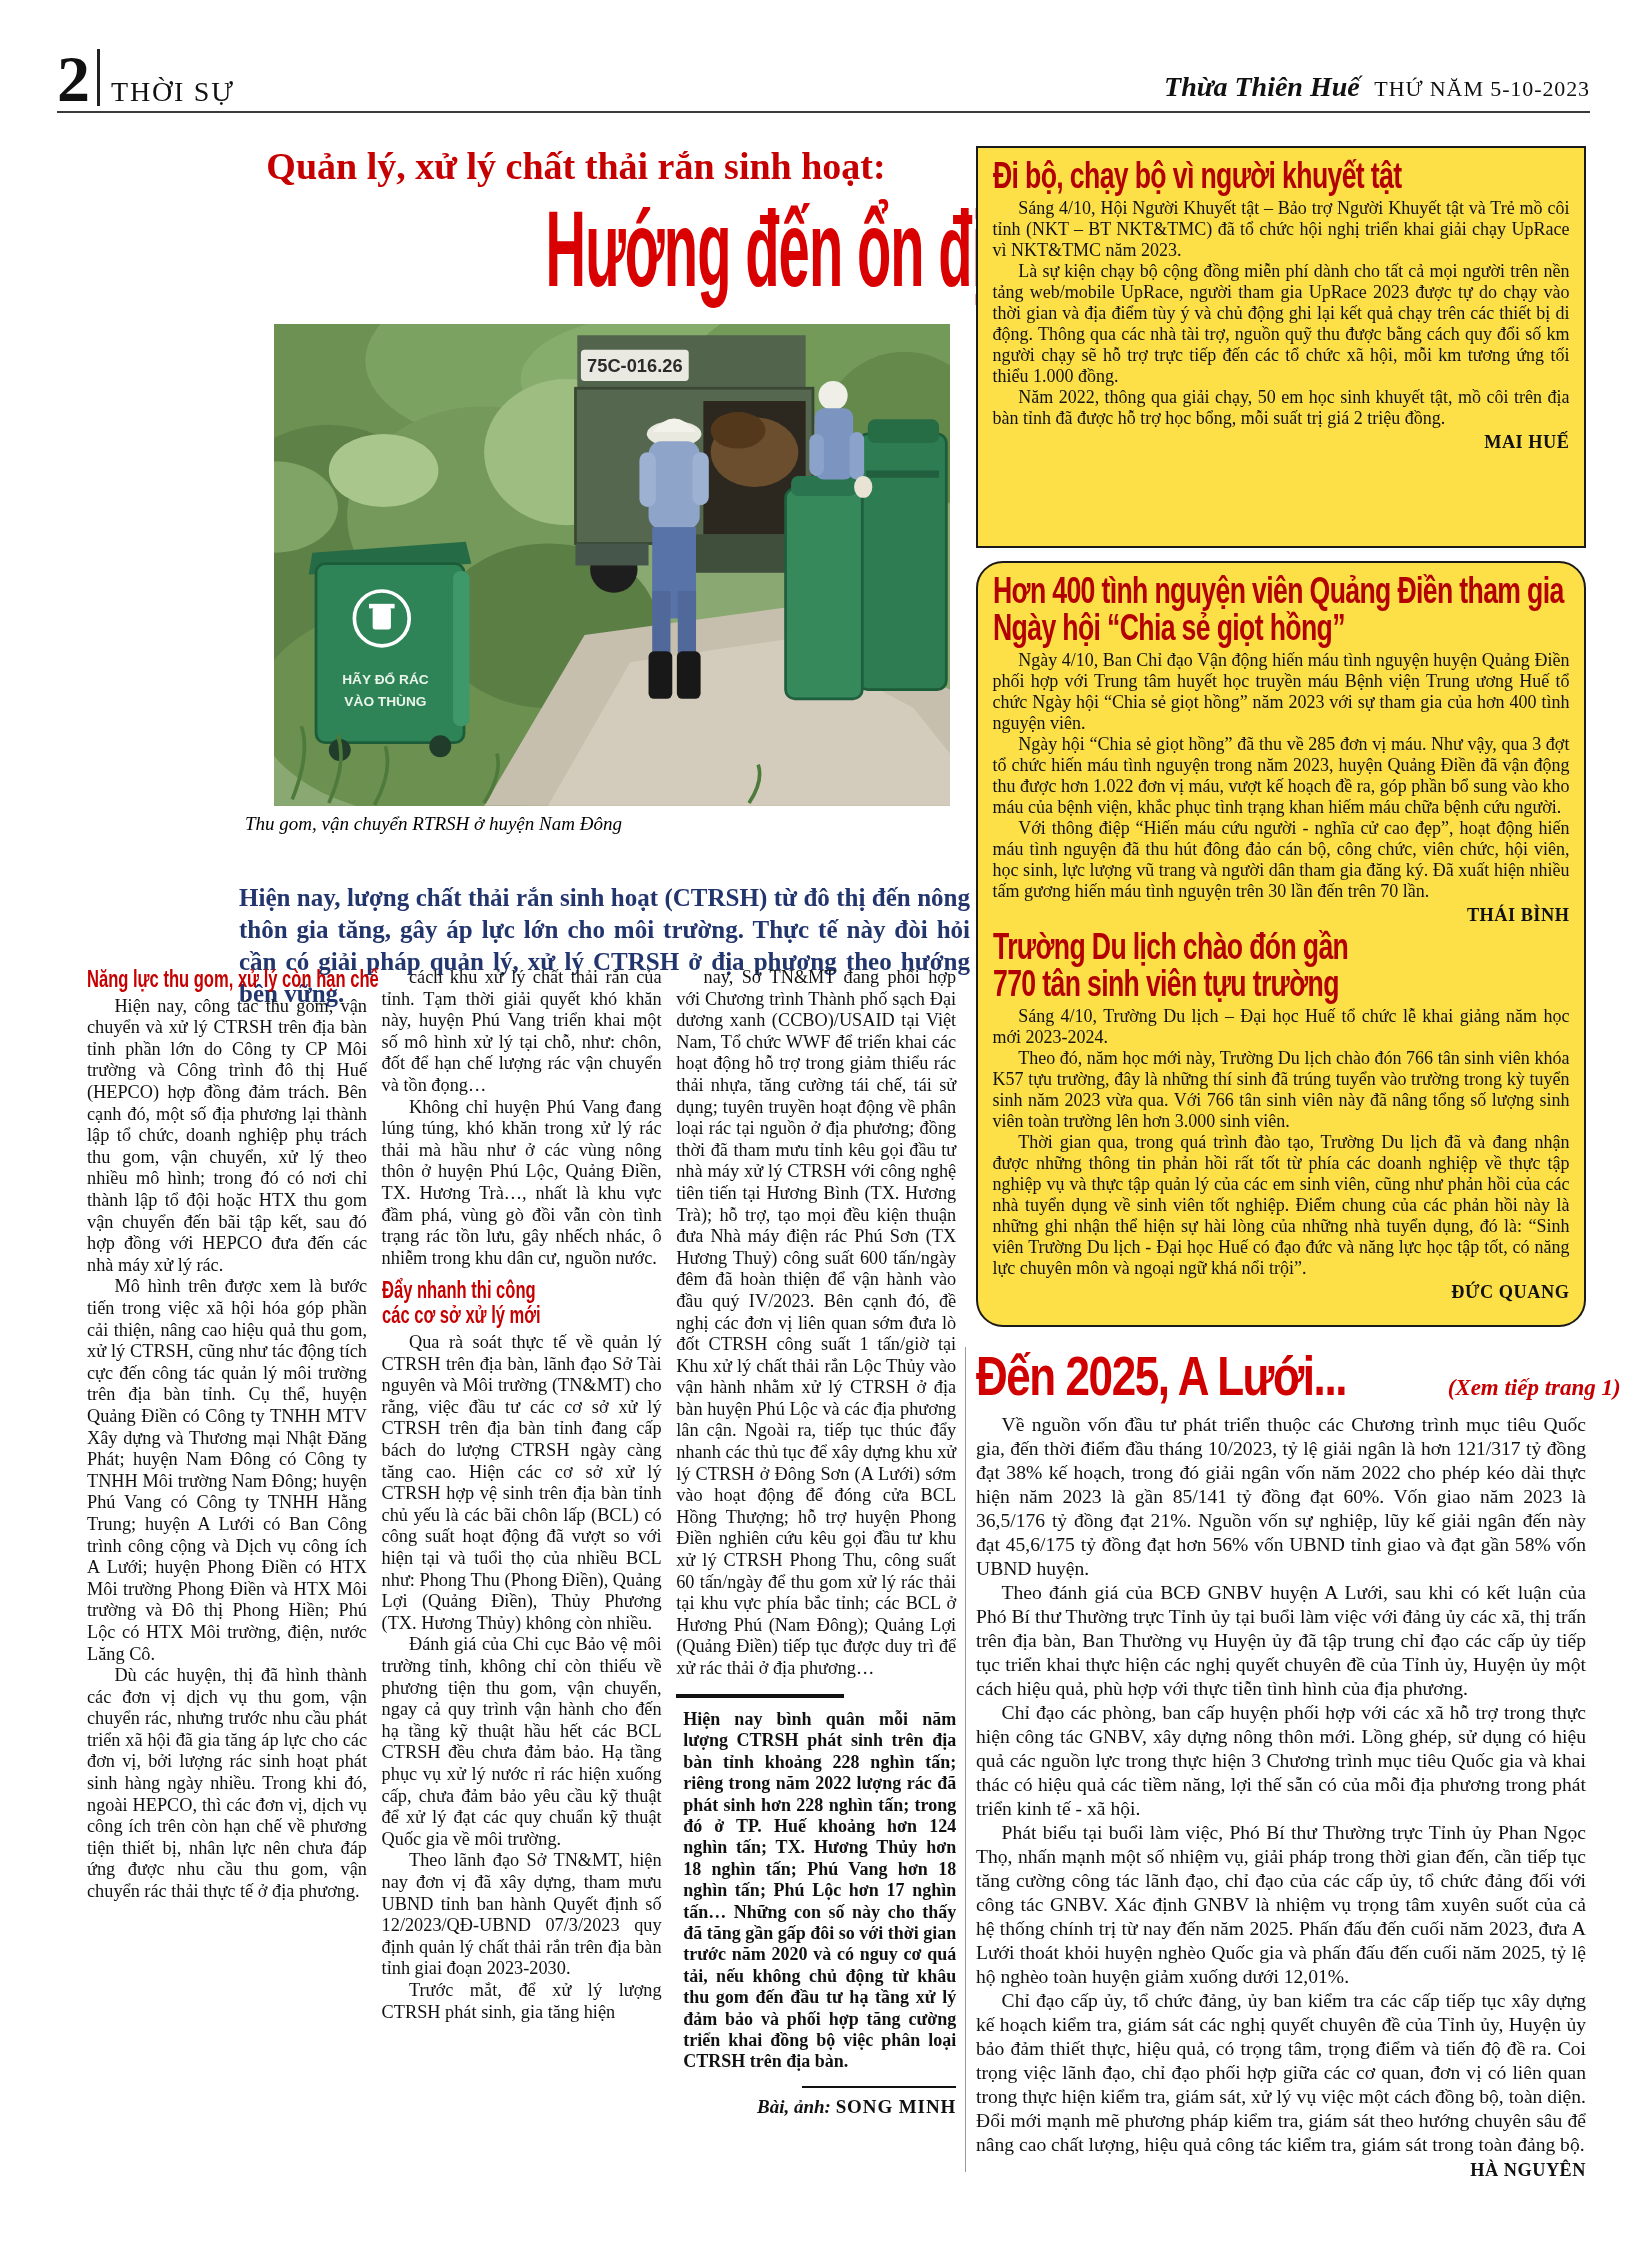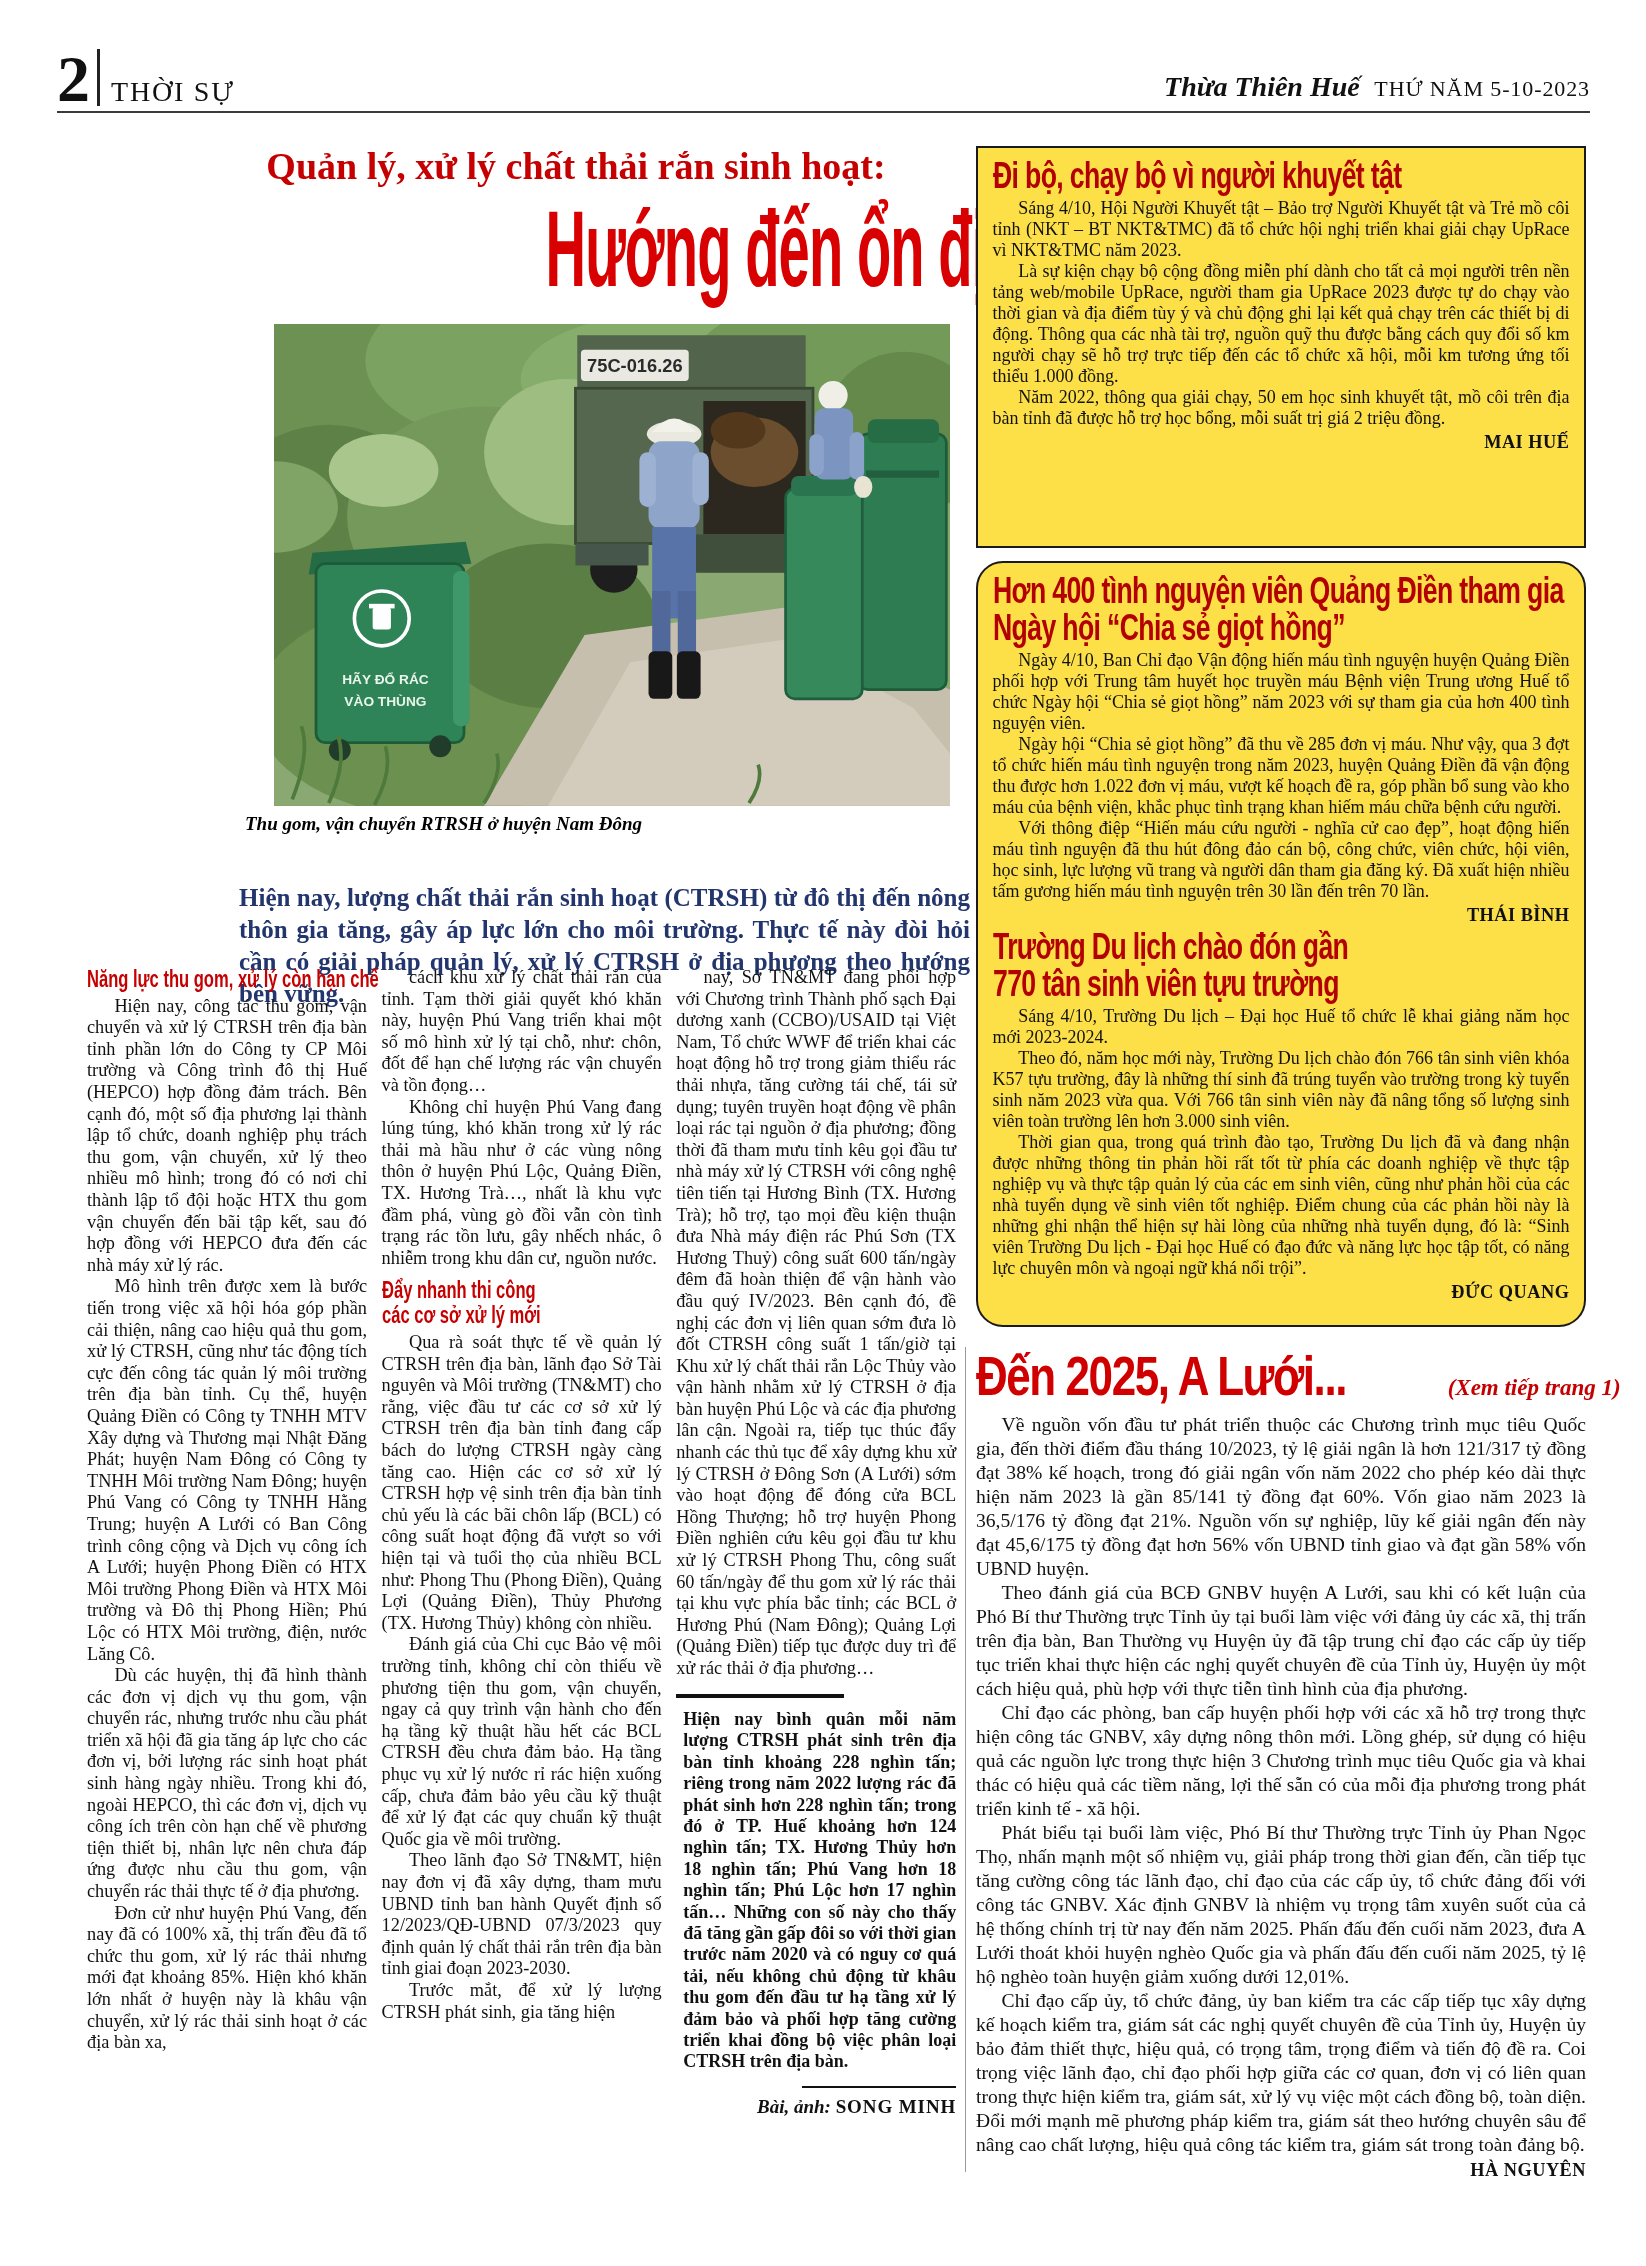--- a/index.html
+++ b/index.html
@@ -18,21 +18,21 @@
   
   .kicker{position:absolute;left:183px;top:144px;width:786px;text-align:center;
           font-size:38px;font-weight:bold;color:#c60000;}
   .headline-wrap{position:absolute;left:183px;top:194px;width:786px;text-align:center;}
   .headline{display:inline-block;font-family:"Liberation Sans","DejaVu Sans",sans-serif;
             font-weight:bold;font-size:108px;line-height:1.02;color:#d80000;
             transform:scaleX(0.52);transform-origin:center;white-space:nowrap;letter-spacing:-1.8px;}
   .photo{position:absolute;left:274px;top:324px;width:676px;height:482px;overflow:hidden;background:#7e9d63;}
   .photo svg{display:block;}
   .caption{position:absolute;left:245px;top:813px;width:694px;
-           font-size:19px;font-weight:bold;font-style:italic;color:#000;}
+           font-size:19px;font-weight:normal;font-style:italic;color:#000;}
   .lede{position:absolute;left:239px;top:857px;width:731px;
         font-size:25px;line-height:32px;font-weight:bold;color:#22356d;text-align:justify;}
   
   .columns{position:absolute;left:87px;top:967px;width:870px;height:1290px;
            display:flex;gap:14.6px;overflow:hidden;}
   .col{width:280px;min-width:280px;}
   .col p{margin:0;font-size:18.3px;line-height:21.6px;text-align:justify;text-indent:27.4px;}
   .subhead{margin:0 0 3.7px 0;}
   .subhead span{display:inline-block;font-family:"Liberation Sans","DejaVu Sans",sans-serif;
                 font-weight:bold;font-size:23px;line-height:25px;color:#c60000;
@@ -178,21 +178,20 @@
   <div class="caption">Thu gom, vận chuyển RTRSH ở huyện Nam Đông</div>
 
   <p class="lede">Hiện nay, lượng chất thải rắn sinh hoạt (CTRSH) từ đô thị đến nông thôn gia tăng, gây áp lực lớn cho môi trường. Thực tế này đòi hỏi cần có giải pháp quản lý, xử lý CTRSH ở địa phương theo hướng bền vững.</p>
 
   <div class="columns">
     <div class="col">
       <h3 class="subhead"><span>Năng lực thu gom, xử lý còn hạn chế</span></h3>
       <p>Hiện nay, công tác thu gom, vận chuyển và xử lý CTRSH trên địa bàn tỉnh phần lớn do Công ty CP Môi trường và Công trình đô thị Huế (HEPCO) hợp đồng đảm trách. Bên cạnh đó, một số địa phương lại thành lập tổ chức, doanh nghiệp phụ trách thu gom, vận chuyển, xử lý theo nhiều mô hình; trong đó có nơi chỉ thành lập tổ đội hoặc HTX thu gom vận chuyển đến bãi tập kết, sau đó hợp đồng với HEPCO đưa đến các nhà máy xử lý rác.</p>
       <p>Mô hình trên được xem là bước tiến trong việc xã hội hóa góp phần cải thiện, nâng cao hiệu quả thu gom, xử lý CTRSH, cũng như tác động tích cực đến công tác quản lý môi trường trên địa bàn tỉnh. Cụ thể, huyện Quảng Điền có Công ty TNHH MTV Xây dựng và Thương mại Nhật Đăng Phát; huyện Nam Đông có Công ty TNHH Môi trường Nam Đông; huyện Phú Vang có Công ty TNHH Hằng Trung; huyện A Lưới có Ban Công trình công cộng và Dịch vụ công ích A Lưới; huyện Phong Điền có HTX Môi trường Phong Điền và HTX Môi trường và Đô thị Phong Hiền; Phú Lộc có HTX Môi trường, điện, nước Lăng Cô.</p>
       <p>Dù các huyện, thị đã hình thành các đơn vị dịch vụ thu gom, vận chuyển rác, nhưng trước nhu cầu phát triển xã hội đã gia tăng áp lực cho các đơn vị, bởi lượng rác sinh hoạt phát sinh hàng ngày nhiều. Trong khi đó, ngoài HEPCO, thì các đơn vị, dịch vụ công ích trên còn hạn chế về phương tiện thiết bị, nhân lực nên chưa đáp ứng được nhu cầu thu gom, vận chuyển rác thải thực tế ở địa phương.</p>
-      <p>Đơn cử như huyện Phú Vang, đến nay đã có 100% xã, thị trấn đều đã tổ chức thu gom, xử lý rác thải nhưng mới đạt khoảng 85%. Hiện khó khăn lớn nhất ở huyện này là khâu vận chuyển, xử lý rác thải sinh hoạt ở các địa bàn xa,</p>
     </div>
     <div class="col">
       <p>cách khu xử lý chất thải rắn của tỉnh. Tạm thời giải quyết khó khăn này, huyện Phú Vang triển khai một số mô hình xử lý tại chỗ, như: chôn, đốt để hạn chế lượng rác vận chuyển và tồn đọng…</p>
       <p>Không chỉ huyện Phú Vang đang lúng túng, khó khăn trong xử lý rác thải mà hầu như ở các vùng nông thôn ở huyện Phú Lộc, Quảng Điền, TX. Hương Trà…, nhất là khu vực đầm phá, vùng gò đồi vẫn còn tình trạng rác tồn lưu, gây nhếch nhác, ô nhiễm trong khu dân cư, nguồn nước.</p>
       <h3 class="subhead mid"><span>Đẩy nhanh thi công</span><br><span>các cơ sở xử lý mới</span></h3>
       <p>Qua rà soát thực tế về quản lý CTRSH trên địa bàn, lãnh đạo Sở Tài nguyên và Môi trường (TN&amp;MT) cho rằng, việc đầu tư các cơ sở xử lý CTRSH trên địa bàn tỉnh đang cấp bách do lượng CTRSH ngày càng tăng cao. Hiện các cơ sở xử lý CTRSH hợp vệ sinh trên địa bàn tỉnh chủ yếu là các bãi chôn lấp (BCL) có công suất hoạt động đã vượt so với hiện tại và tuổi thọ của nhiều BCL như: Phong Thu (Phong Điền), Quảng Lợi (Quảng Điền), Thủy Phương (TX. Hương Thủy) không còn nhiều.</p>
       <p>Đánh giá của Chi cục Bảo vệ môi trường tỉnh, không chỉ còn thiếu về phương tiện thu gom, vận chuyển, ngay cả quy trình vận hành cho đến hạ tầng kỹ thuật hầu hết các BCL CTRSH đều chưa đảm bảo. Hạ tầng phục vụ xử lý nước rỉ rác hiện xuống cấp, chưa đảm bảo yêu cầu kỹ thuật để xử lý đạt các quy chuẩn kỹ thuật Quốc gia về môi trường.</p>
       <p>Theo lãnh đạo Sở TN&amp;MT, hiện nay đơn vị đã xây dựng, tham mưu UBND tỉnh ban hành Quyết định số 12/2023/QĐ-UBND 07/3/2023 quy định quản lý chất thải rắn trên địa bàn tỉnh giai đoạn 2023-2030.</p>
       <p>Trước mắt, để xử lý lượng CTRSH phát sinh, gia tăng hiện</p>
     </div>

